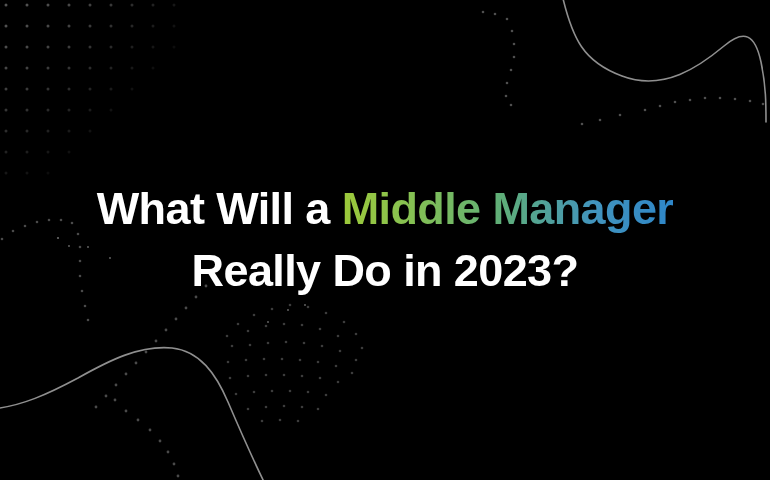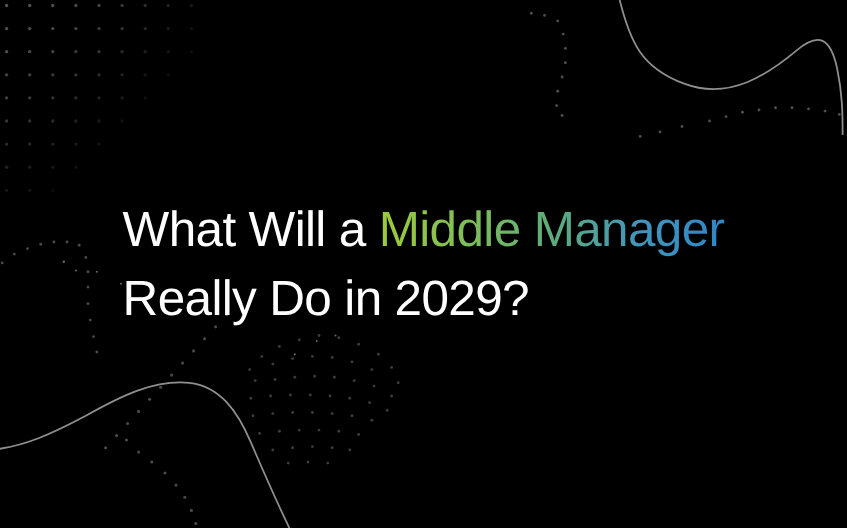--- a/index.html
+++ b/index.html
@@ -36,23 +36,24 @@
     width: 770px;
     height: 480px;
     display: flex;
     flex-direction: column;
     align-items: center;
     justify-content: center;
   }
 
   .headline {
     margin: 0;
+    text-align: center;
     color: #ffffff;
     font-family: "Liberation Sans", sans-serif;
-    font-weight: 400;
+    font-weight: 700;
     font-size: 45px;
     line-height: 1.38;
     letter-spacing: -0.6px;
     white-space: nowrap;
   }
 
   .line {
     display: block;
   }
 
@@ -299,17 +300,17 @@
       <circle cx="288" cy="310" r="0.9"></circle>
       <circle cx="305" cy="305" r="0.9"></circle>
       <circle cx="268" cy="322" r="0.9"></circle>
     </g>
 
   </svg>
 
   <div class="headline-wrap">
     <h1 class="headline">
       <span class="line"><span class="plain">What Will a </span><span class="gradient">Middle Manager</span></span>
-      <span class="line plain">Really Do in 2029?</span>
+      <span class="line plain">Really Do in 2023?</span>
     </h1>
   </div>
 
 </div>
 
 </body></html>

